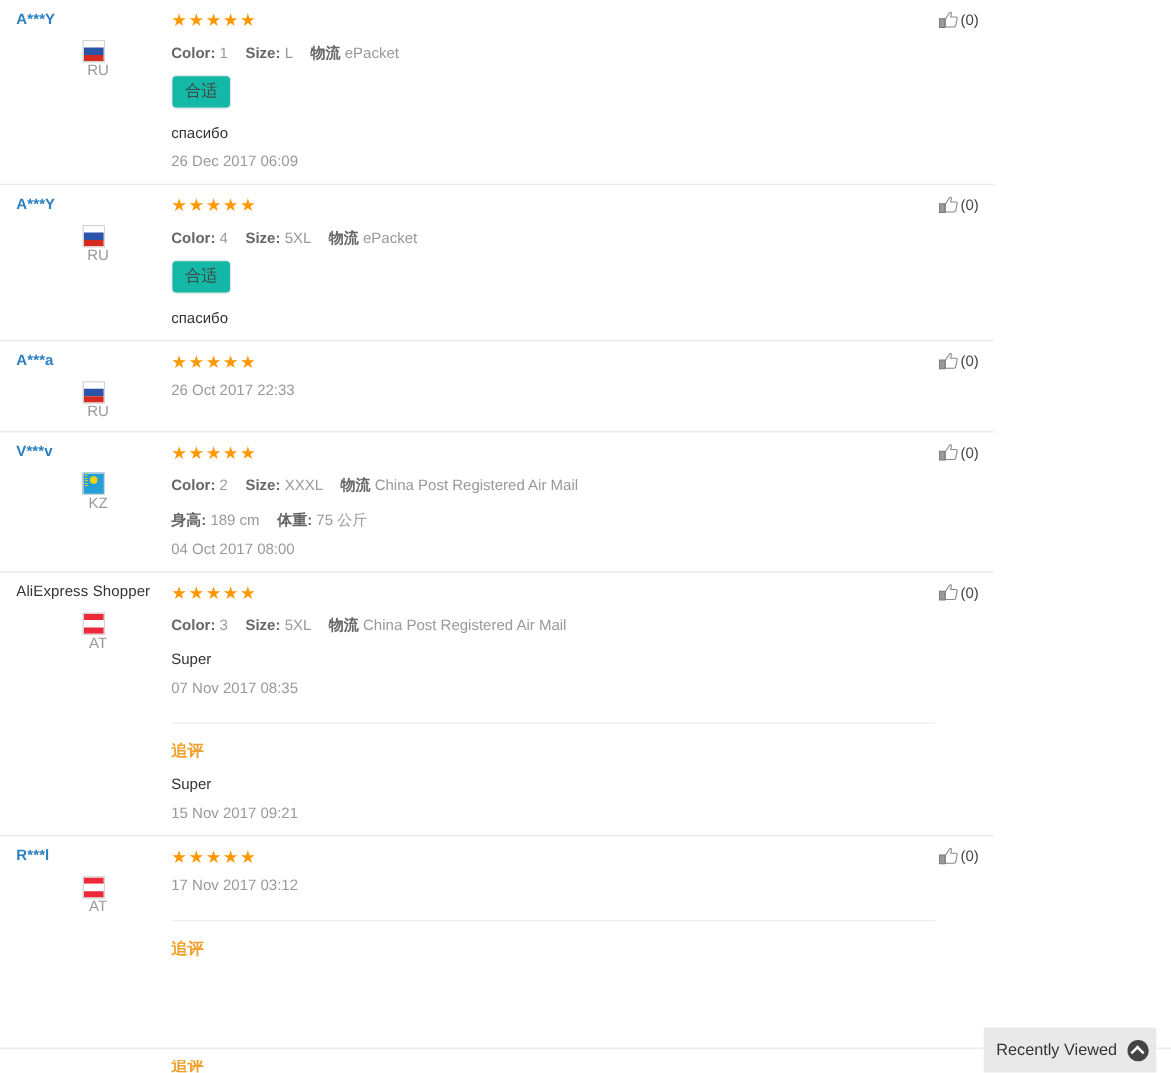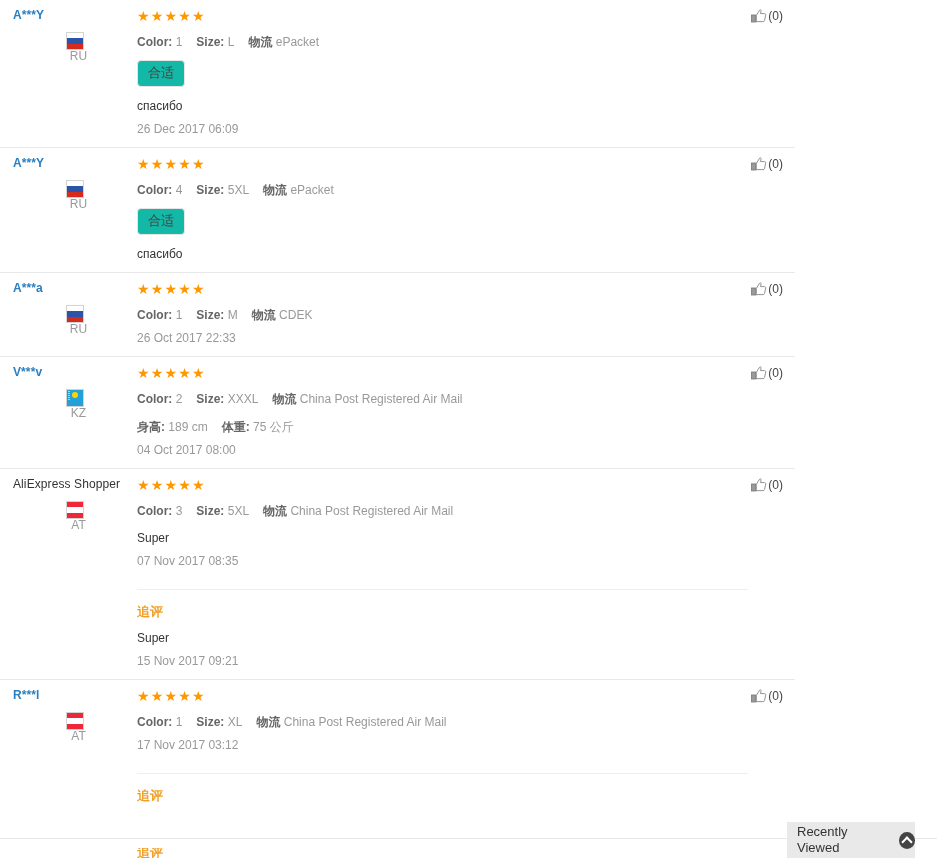--- a/index.html
+++ b/index.html
@@ -183,21 +183,21 @@
     margin-right: 1px;
     position: relative;
   }
   .helpful-count { color: #444444; font-size: 12px; }
 
   
   #recently-viewed {
     position: absolute;
     left: 787px;
     top: 822px;
-    width: 128px;
+    width: 138px;
     height: 36px;
     background: #e9e9e9;
     display: flex;
     align-items: center;
     padding-left: 10px;
     cursor: pointer;
   }
   #recently-viewed .rv-label {
     font-size: 13px;
     color: #333333;
@@ -307,21 +307,20 @@
             <span class="flag flag-ru">
               <span class="flag-stripes s1"></span>
               <span class="flag-stripes s2"></span>
               <span class="flag-stripes s3"></span>
             </span>
             <span class="country-code">RU</span>
           </div>
         </div>
         <div class="content-col">
           <div class="stars">★★★★★</div>
-          <div class="attrs"><span class="grp"><span class="k">Color:</span> <span class="v">1</span></span><span class="grp"><span class="k">Size:</span> <span class="v">M</span></span><span class="grp"><span class="k">物流</span> <span class="v">CDEK</span></span></div>
           <div class="date">26 Oct 2017 22:33</div>
         </div>
       </div>
       <div class="helpful" style="top: 9px;">
         <span class="thumb-icon"><svg width="16" height="14" viewBox="0 0 16 14">
             <rect x="0.5" y="6" width="4.5" height="7" fill="#9a9a9a" stroke="#777" stroke-width="0.8"></rect>
             <path d="M5.3 6.4 L8.6 1.2 C9.2 0.4 10.3 0.9 10.1 1.9 L9.5 4.6 L13.6 4.6 C14.4 4.6 14.9 5.3 14.7 6 L13.6 11.3 C13.5 12.1 12.9 12.6 12.2 12.6 L5.3 12.6 Z" fill="#ffffff" stroke="#888" stroke-width="0.9" stroke-linejoin="round"></path>
           </svg></span>
         <span class="helpful-count">(0)</span>
       </div>
@@ -393,21 +392,20 @@
             <span class="flag flag-at">
               <span class="flag-stripes s1"></span>
               <span class="flag-stripes s2"></span>
               <span class="flag-stripes s3"></span>
             </span>
             <span class="country-code">AT</span>
           </div>
         </div>
         <div class="content-col">
           <div class="stars">★★★★★</div>
-          <div class="attrs"><span class="grp"><span class="k">Color:</span> <span class="v">1</span></span><span class="grp"><span class="k">Size:</span> <span class="v">XL</span></span><span class="grp"><span class="k">物流</span> <span class="v">China Post Registered Air Mail</span></span></div>
           <div class="date">17 Nov 2017 03:12</div>
           <div class="addl-sep"></div>
           <div class="addl-title">追评</div>
         </div>
       </div>
       <div class="helpful" style="top: 9px;">
         <span class="thumb-icon"><svg width="16" height="14" viewBox="0 0 16 14">
             <rect x="0.5" y="6" width="4.5" height="7" fill="#9a9a9a" stroke="#777" stroke-width="0.8"></rect>
             <path d="M5.3 6.4 L8.6 1.2 C9.2 0.4 10.3 0.9 10.1 1.9 L9.5 4.6 L13.6 4.6 C14.4 4.6 14.9 5.3 14.7 6 L13.6 11.3 C13.5 12.1 12.9 12.6 12.2 12.6 L5.3 12.6 Z" fill="#ffffff" stroke="#888" stroke-width="0.9" stroke-linejoin="round"></path>
           </svg></span>

